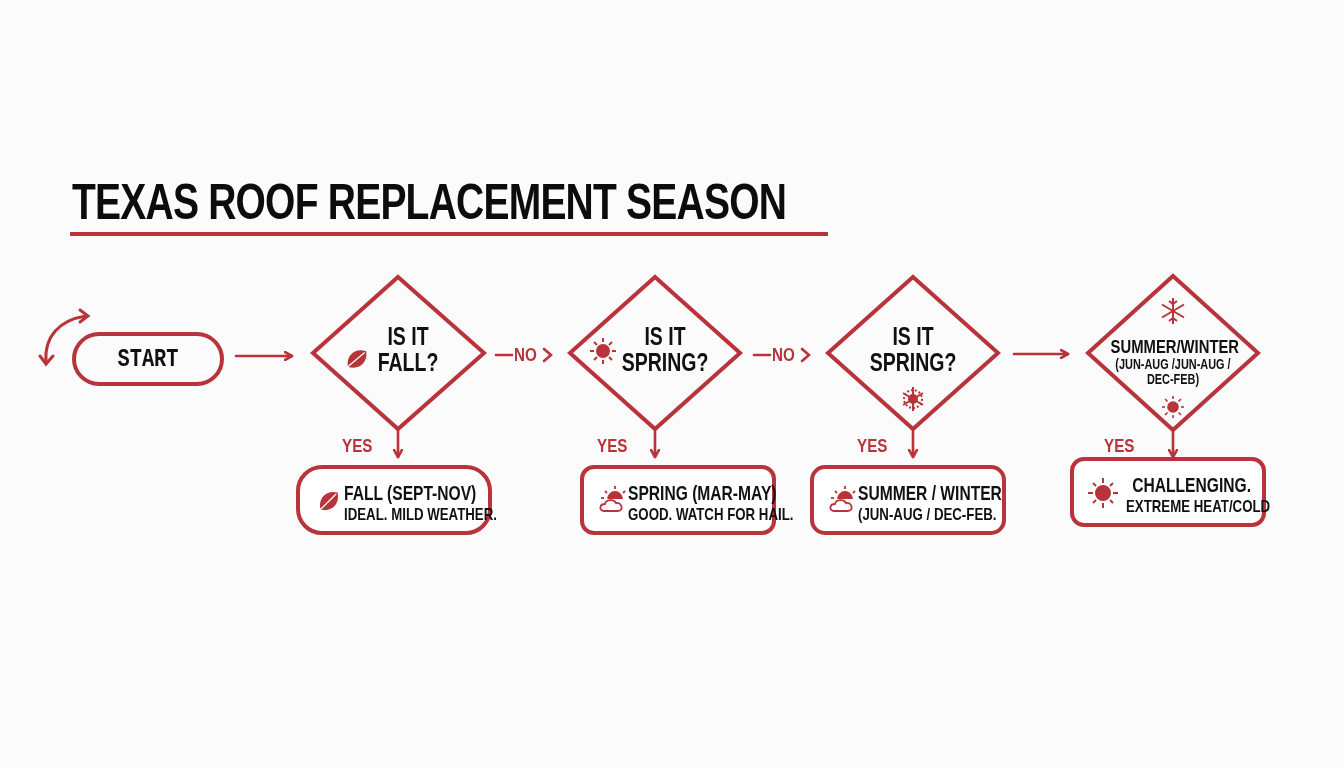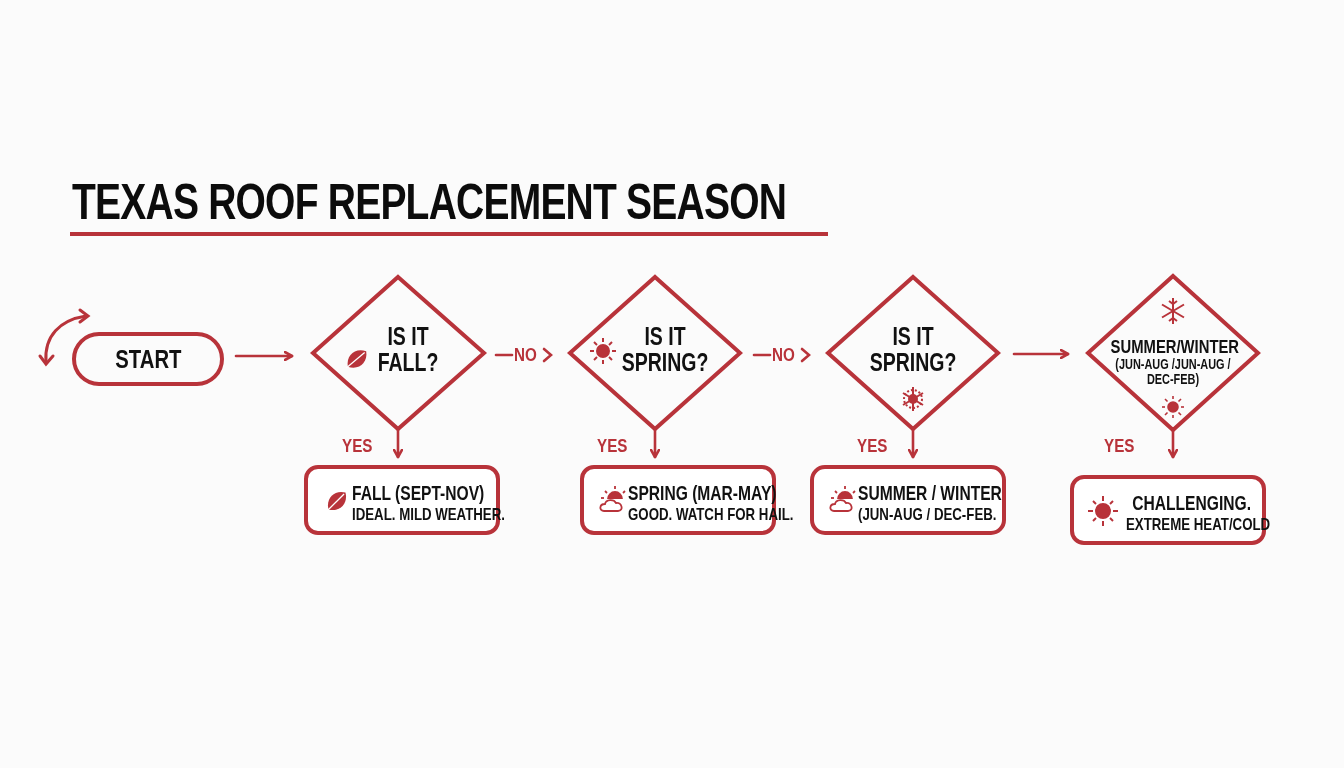--- a/index.html
+++ b/index.html
@@ -39,21 +39,21 @@
       transform: scaleX(0.78);
       color: #111;
     }
     .cond-lg { font-size: 25px; }
     .cond-sm { font-size: 19px; }
     .cond-xs { font-size: 14px; }
     .start-label {
       position: absolute;
       left: 74px; top: 334px; width: 148px; height: 50px;
       display: flex; align-items: center; justify-content: center;
-      font-weight: 700; font-size: 26px;
+      font-weight: 700; font-size: 26px; font-family: Liberation Mono, monospace;
     }
     .start-label span { display: inline-block; transform: scaleX(0.78); }
     .label-red {
       position: absolute;
       font-weight: 700;
       color: #b8333a;
       font-size: 19px;
       transform: scaleX(0.8);
       transform-origin: left top;
     }
@@ -189,21 +189,21 @@
 </div>
 
 <div class="label-red" style="left:514px; top:344px;">NO</div>
 <div class="label-red" style="left:772px; top:344px;">NO</div>
 
 <div class="label-red" style="left:342px; top:435px;">YES</div>
 <div class="label-red" style="left:597px; top:435px;">YES</div>
 <div class="label-red" style="left:857px; top:435px;">YES</div>
 <div class="label-red" style="left:1104px; top:435px;">YES</div>
 
-<div class="outcome" style="left:304px; top:465px;">
+<div class="outcome" style="left:296px; top:465px;border-radius:26px;">
   <svg class="icon" viewBox="0 0 34 34">
     <g transform="translate(17,18) rotate(-45)">
       <path d="M-12,0 C-6,-10 6,-10 12,0 C6,10 -6,10 -12,0 Z" fill="#b8333a"></path>
       <line x1="-15" y1="0" x2="10" y2="0" stroke="#fff" stroke-width="1.3"></line>
     </g>
   </svg>
   <div class="text">
     <span class="l1">FALL (SEPT-NOV)</span>
     <span class="l2">IDEAL. MILD WEATHER.</span>
   </div>
@@ -236,21 +236,21 @@
       <line x1="5" y1="15" x2="8" y2="15"></line>
       <path d="M8,28 C3,28 3,21 9,21 C10,16 18,16 20,20 C26,19 28,28 22,28 Z" fill="#fff"></path>
     </g>
   </svg>
   <div class="text">
     <span class="l1">SUMMER / WINTER</span>
     <span class="l2">(JUN-AUG / DEC-FEB.</span>
   </div>
 </div>
 
-<div class="outcome" style="left:1070px; top:475px;">
+<div class="outcome" style="left:1070px; top:457px;">
   <svg class="icon" viewBox="0 0 34 34">
     <g transform="translate(17,18)" fill="#b8333a" stroke="#b8333a" stroke-width="2">
       <circle r="7"></circle>
       <line x1="0" y1="-15" x2="0" y2="-10"></line>
         <line x1="0" y1="10" x2="0" y2="15"></line>
       <line x1="-15" y1="0" x2="-10" y2="0"></line>
         <line x1="10" y1="0" x2="15" y2="0"></line>
       <line x1="-10" y1="-10" x2="-7" y2="-7"></line>
         <line x1="7" y1="7" x2="10" y2="10"></line>
       <line x1="-10" y1="10" x2="-7" y2="7"></line>

